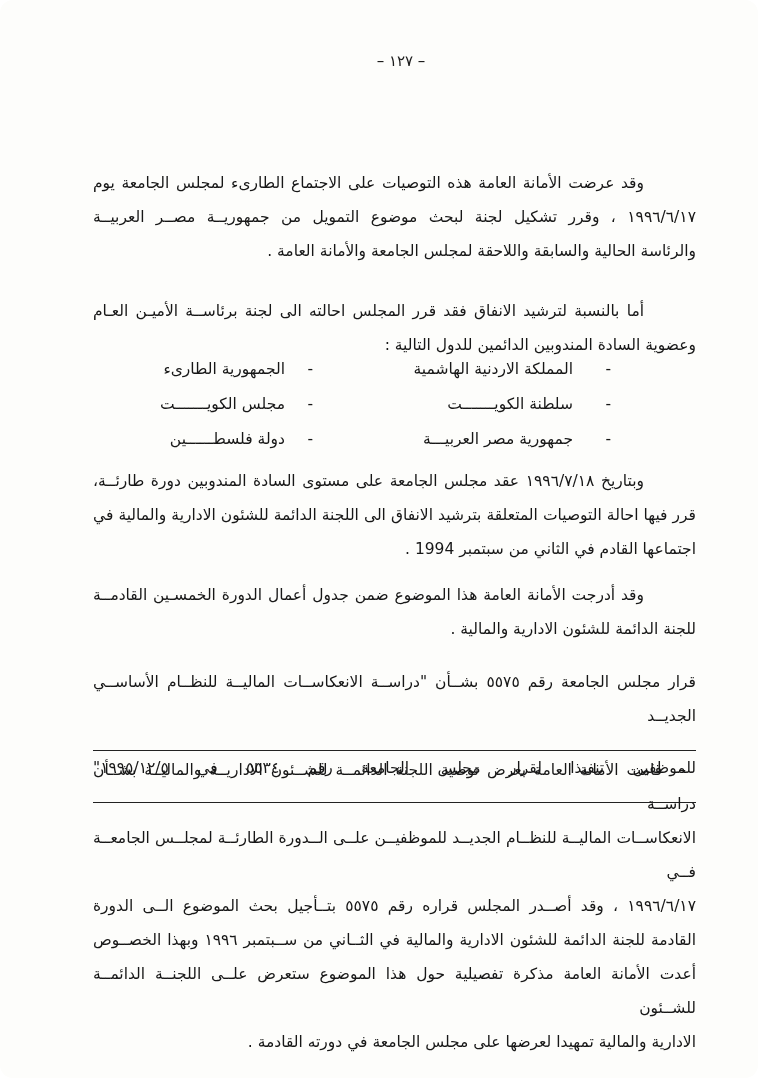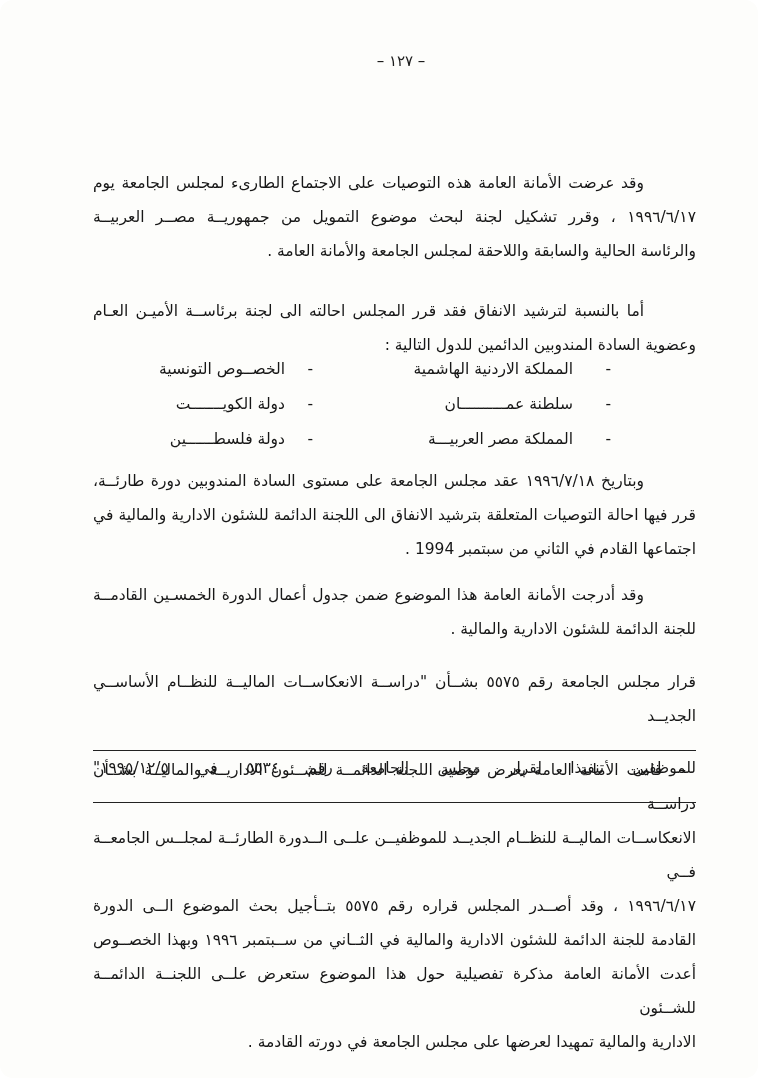--- a/index.html
+++ b/index.html
@@ -68,32 +68,32 @@
     <div class="line first">أما بالنسبة لترشيد الانفاق فقد قرر المجلس احالته الى لجنة برئاســة الأميـن العـام</div>
     <div class="line end">وعضوية السادة المندوبين الدائمين للدول التالية :</div>
   </div>
 
   <div class="clist">
     <div class="crow">
       <span class="cdash">-</span>
       <span class="ctext">المملكة الاردنية الهاشمية</span>
       <span></span>
       <span class="cdash">-</span>
-      <span class="ctext">الخصــوص التونسية</span>
+      <span class="ctext">الجمهورية الطارىء</span>
     </div>
     <div class="crow">
       <span class="cdash">-</span>
-      <span class="ctext">سلطنة عمــــــــــان</span>
+      <span class="ctext">سلطنة الكويـــــــت</span>
       <span></span>
       <span class="cdash">-</span>
-      <span class="ctext">دولة الكويـــــــت</span>
+      <span class="ctext">مجلس الكويـــــــت</span>
     </div>
     <div class="crow">
       <span class="cdash">-</span>
-      <span class="ctext">المملكة مصر العربيـــة</span>
+      <span class="ctext">جمهورية مصر العربيـــة</span>
       <span></span>
       <span class="cdash">-</span>
       <span class="ctext">دولة فلسطــــــين</span>
     </div>
   </div>
 
   <div class="block" style="top:464px">
     <div class="line first">وبتاريخ ١٩٩٦/٧/١٨ عقد مجلس الجامعة على مستوى السادة المندوبين دورة طارئــة،</div>
     <div class="line">قرر فيها احالة التوصيات المتعلقة بترشيد الانفاق الى اللجنة الدائمة للشئون الادارية والمالية في</div>
     <div class="line end">اجتماعها القادم في الثاني من سبتمبر 1994 .</div>

